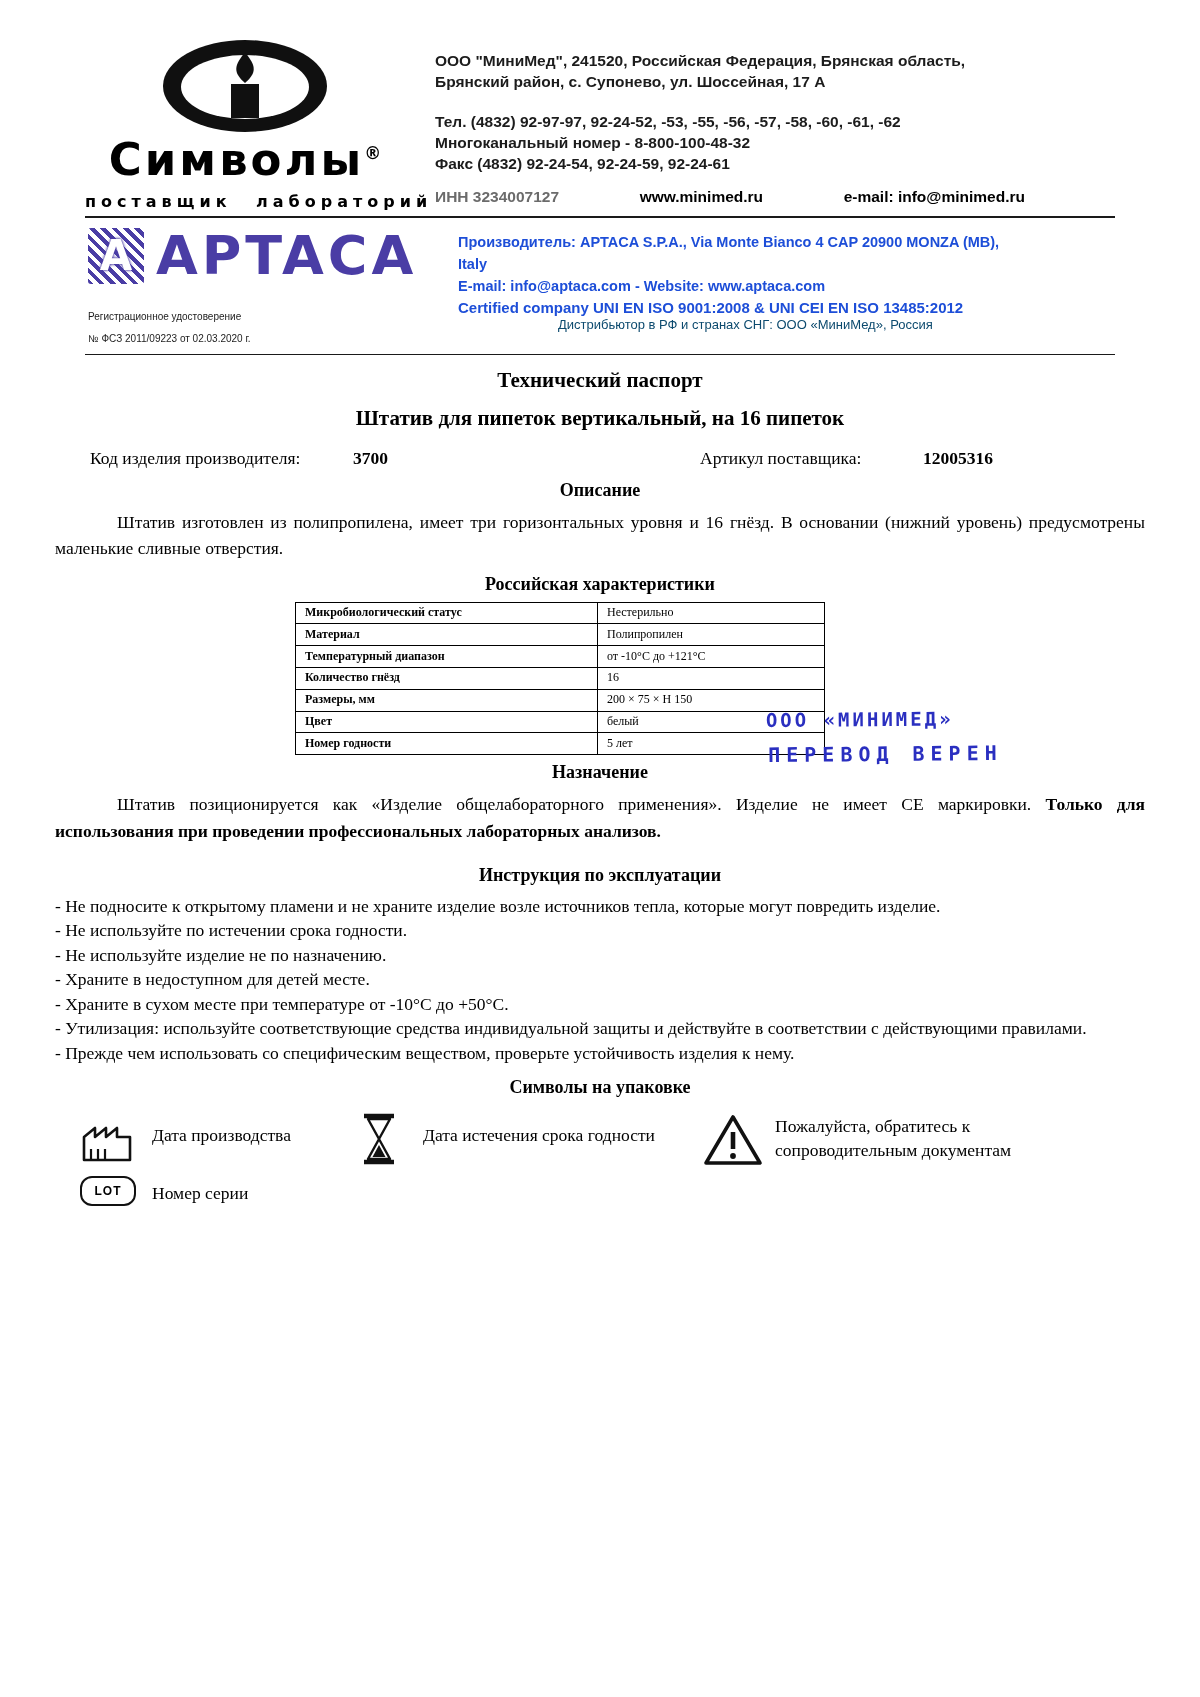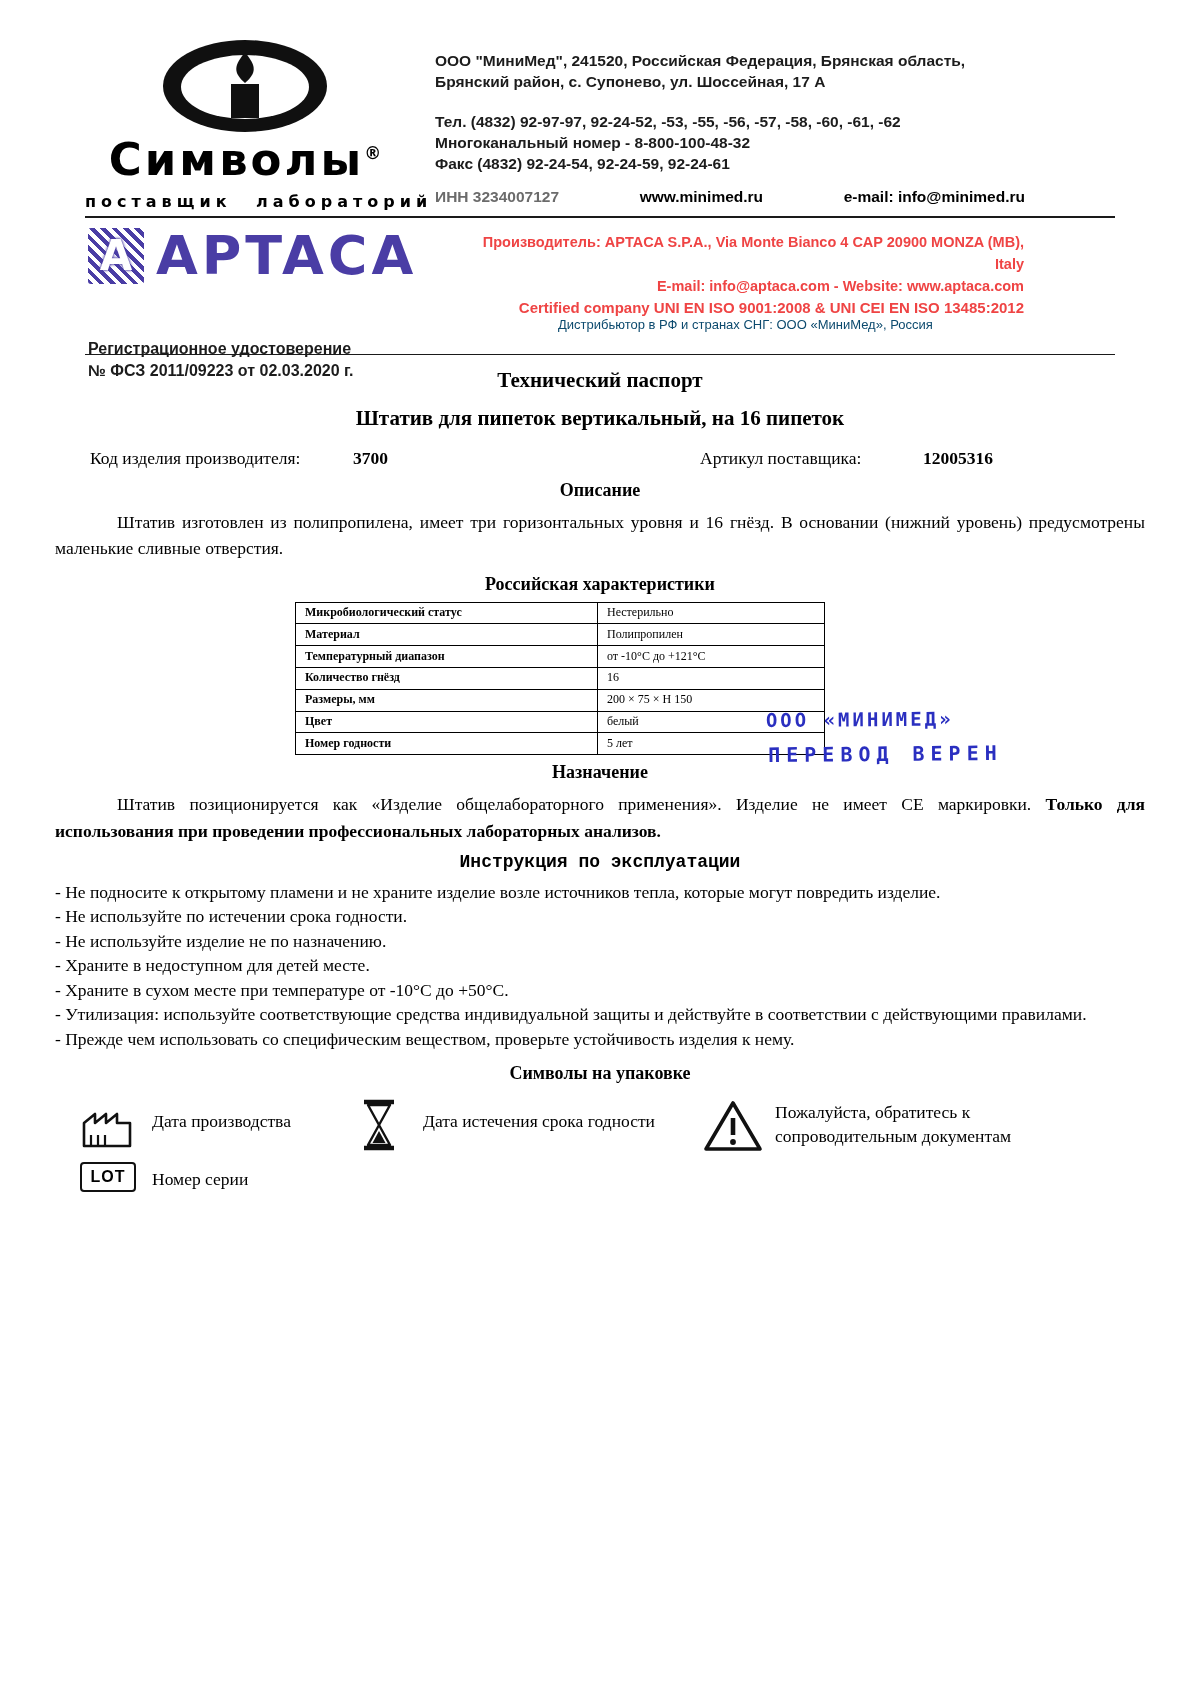--- a/index.html
+++ b/index.html
@@ -48,43 +48,43 @@
   }
   .aptaca-tile-letter {
     font-family: "DejaVu Sans", sans-serif; font-weight: bold; font-size: 42px; color: #ffffff;
     text-shadow: 0 0 3px var(--accent, #4a3da5), 0 0 3px var(--accent, #4a3da5);
     line-height: 1;
   }
   .aptaca-word {
     font-family: "DejaVu Sans", sans-serif; font-weight: bold; font-size: 54px; line-height: 56px;
     color: var(--accent, #4a3da5); letter-spacing: 4px; margin-left: 12px;
   }
-  .aptaca-info { position: absolute; left: 458px; top: 231px; width: 566px; text-align: right; font-weight: bold; font-size: 14.5px; line-height: 22px; color: #ef4444; }
+  .aptaca-info { position: absolute; left: 458px; top: 231px; width: 566px; text-align: left; font-weight: bold; font-size: 14.5px; line-height: 22px; color: #1d4ed8; }
   .aptaca-info .certified { font-size: 15px; }
 
   
-  .registration { position: absolute; left: 88px; top: 306px; font-weight: bold; font-size: 16px; line-height: 22px; color: #1c1c1c; margin-top: 32px; }
+  .registration { position: absolute; left: 88px; top: 306px; font-weight: normal; font-size: 10px; line-height: 22px; color: #1c1c1c; }
   .distributor { position: absolute; left: 558px; top: 317px; font-weight: normal; font-size: 13px; color: #0c4a6e; }
 
   
   .doc { position: absolute; left: 55px; top: 360px; width: 1090px; }
   .doc-title { font-size: 21px; font-weight: bold; text-align: center; margin: 8px 0 13px; }
   .doc-subtitle { font-size: 21px; font-weight: bold; text-align: center; margin: 0 0 17px; }
   .code-row { position: relative; height: 26px; margin-bottom: 6px; font-size: 17.5px; }
   .code-row span { position: absolute; white-space: nowrap; }
   .code-label { left: 35px; }
   .code-value { left: 298px; font-weight: bold; }
   .article-label { left: 645px; }
   .article-value { left: 868px; font-weight: bold; }
 
   .section-h { font-size: 18px; font-weight: bold; text-align: center; margin: 6px 0 8px; }
   .h-desc { margin-top: 2px; }
   .h-spec { margin-top: 12px; margin-bottom: 7px; }
   .h-purpose { margin-top: 7px; }
-  .h-instr { margin-top: 8px; font-family: Liberation Mono, monospace; }
+  .h-instr { margin-top: 21px; }
   .h-sym { margin-top: 12px; margin-bottom: 14px; }
 
   .body-text { font-size: 17.5px; line-height: 1.5; text-align: justify; text-indent: 62px; margin: 0; }
 
   .specs-table { border-collapse: collapse; margin: 2px 0 0 240px; }
   .specs-table td { border: 1.5px solid #000; font-size: 12px; line-height: 1.32; padding: 2.5px 9px; }
   .spec-label { font-weight: bold; width: 283px; }
   .spec-value { width: 208px; }
 
   .instructions { font-size: 17.5px; line-height: 1.4; }
@@ -106,23 +106,23 @@
   .symbols .sym-label { position: absolute; font-size: 17.5px; line-height: 1.35; }
   .icon-factory { left: 23px; top: 0; }
   .label-factory { left: 97px; top: 12px; }
   .icon-expiry { left: 303px; top: 0; }
   .label-expiry { left: 368px; top: 12px; }
   .icon-warning { left: 647px; top: 0; }
   .label-warning { left: 720px; top: 3px; width: 268px; }
   .icon-lot { left: 25px; top: 64px; }
   .label-lot { left: 97px; top: 70px; }
   .lot-box {
-    width: 52px; height: 26px; border: 2.5px solid #111; border-radius: 4px;
+    width: 52px; height: 26px; border: 2.5px solid #111; border-radius: 12px;
     display: flex; align-items: center; justify-content: center;
-    font-family: "Liberation Sans", sans-serif; font-weight: bold; font-size: 16px; letter-spacing: 1px;
+    font-family: "Liberation Sans", sans-serif; font-weight: bold; font-size: 12px; letter-spacing: 1px;
   }
 </style>
 </head>
 <body>
 
 <div class="page">
 
   <div class="minimed-logo">
     <svg class="logo-oval" width="170" height="97" viewBox="0 0 170 97">
       <ellipse cx="85" cy="48" rx="82" ry="46" fill="#101010"></ellipse>

